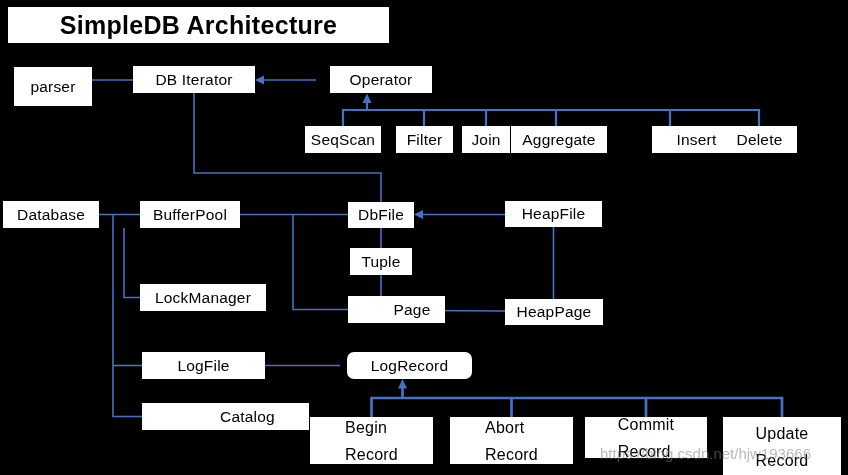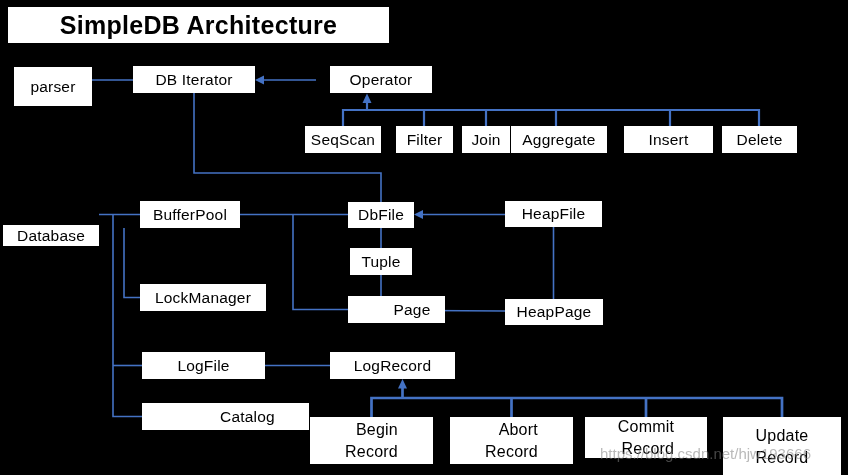--- a/index.html
+++ b/index.html
@@ -18,42 +18,42 @@
     font-size:15.5px;
     z-index:2;
     white-space:nowrap;
     letter-spacing:0.2px;
   }
   .title{
     left:8px;top:7px;width:381px;height:36px;
     font-size:25px;font-weight:bold;letter-spacing:0.3px;
   }
   .record{
-    white-space:pre-line;text-align:right;line-height:22px;font-size:16px;
+    white-space:pre-line;text-align:left;line-height:27px;font-size:16px;
   }
   
   .parser      {left:14px; top:67px; width:78px; height:39px;}
   .db-iterator {left:133px;top:66px; width:122px;height:27px;}
   .operator    {left:316px;top:66px; width:102px;height:27px;margin-left:14px;}
   .seqscan     {left:305px;top:126px;width:76px; height:27px;}
   .filter      {left:396px;top:126px;width:57px; height:27px;}
   .join        {left:462px;top:126px;width:48px; height:27px;}
   .aggregate   {left:511px;top:126px;width:96px; height:27px;}
-  .insert      {left:624px;top:126px;width:89px; height:27px;}
+  .insert      {left:652px;top:126px;width:89px; height:27px;}
   .delete      {left:722px;top:126px;width:75px; height:27px;}
-  .database    {left:3px;  top:201px;width:96px; height:21px;margin-top:24px;}
+  .database    {left:3px;  top:201px;width:96px; height:27px;}
   .bufferpool  {left:140px;top:201px;width:100px;height:27px;}
   .dbfile      {left:348px;top:202px;width:66px; height:26px;}
   .heapfile    {left:505px;top:201px;width:97px; height:26px;}
   .tuple       {left:350px;top:248px;width:62px; height:27px;}
   .lockmanager {left:140px;top:284px;width:126px;height:27px;}
   .page        {left:348px;top:296px;width:66px; height:27px;padding-left:31px;}
   .heappage    {left:505px;top:299px;width:98px; height:26px;}
   .logfile     {left:142px;top:352px;width:123px;height:27px;}
-  .logrecord   {left:330px;top:352px;width:125px;height:27px;}
+  .logrecord   {left:347px;top:352px;width:125px;height:27px;border-radius:7px;}
   .catalog     {left:142px;top:403px;width:123px;height:27px;padding-left:44px;}
   .begin-record {left:310px;top:417px;width:123px;height:47px;}
   .abort-record {left:450px;top:417px;width:123px;height:47px;}
   .commit-record{left:585px;top:417px;width:122px;height:41px;}
   .update-record{left:723px;top:417px;width:118px;height:60px;}
 
   #connectors{
     position:absolute;left:0;top:0;width:848px;height:475px;
     z-index:1;pointer-events:none;
   }

